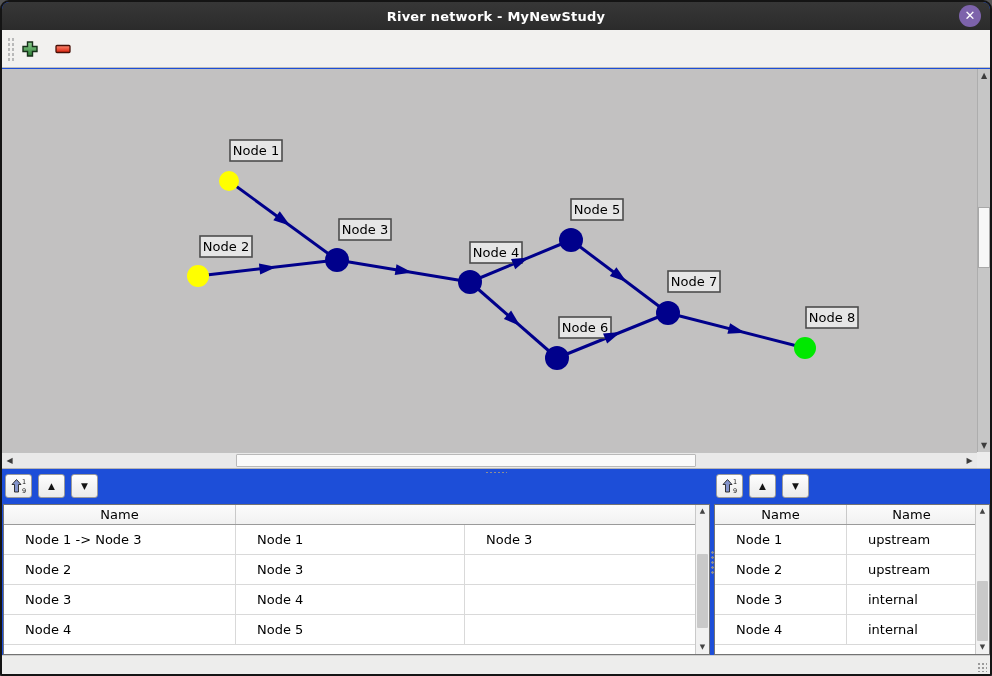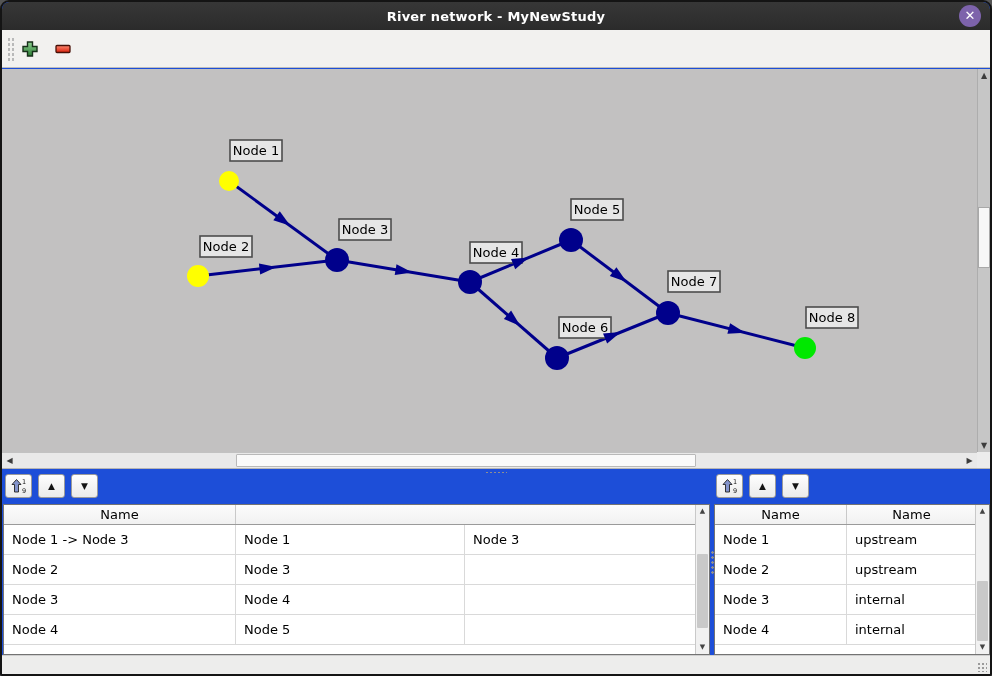--- a/index.html
+++ b/index.html
@@ -87,21 +87,21 @@
   
   .table {
     position:absolute; top:502px; background:#ffffff;
     border:1px solid #737373;
   }
   .table-links { left:1px; width:707px; height:151px; }
   .table-nodes { left:712px; width:276px; height:151px; }
   .thead { display:grid; height:20px; background:linear-gradient(#fcfcfc,#f1f1f1); border-bottom:1px solid #9a9a9a; }
   .th { font-size:13px; text-align:center; line-height:19px; color:#000; border-right:1px solid #c9c9c9; overflow:hidden; cursor:pointer; }
   .tbody .tr { display:grid; height:30px; border-bottom:1px solid #d9d9d9; cursor:pointer; }
-  .td { font-size:13px; line-height:29px; padding-left:8px; color:#000; border-right:1px solid #d9d9d9; white-space:nowrap; overflow:hidden; }
+  .td { font-size:13px; line-height:29px; padding-left:21px; color:#000; border-right:1px solid #d9d9d9; white-space:nowrap; overflow:hidden; }
   .table-links .thead, .table-links .tr { grid-template-columns:232px 229px 232px; }
   .table-nodes .thead, .table-nodes .tr { grid-template-columns:132px 130px; }
   .empty-row { height:9px; }
 
   .tscroll { position:absolute; right:0; top:0; width:14px; height:149px; background:#f1f1f1; border-left:1px solid #c9c9c9; }
   .tscroll .arrow { position:absolute; left:0; width:13px; height:13px; font-size:7px; color:#444; text-align:center; line-height:13px; cursor:pointer; }
   .tscroll .thumb { position:absolute; left:1px; width:11px; background:#c9c9c9; border-radius:1px; cursor:pointer; }
 
   
   .statusbar {

